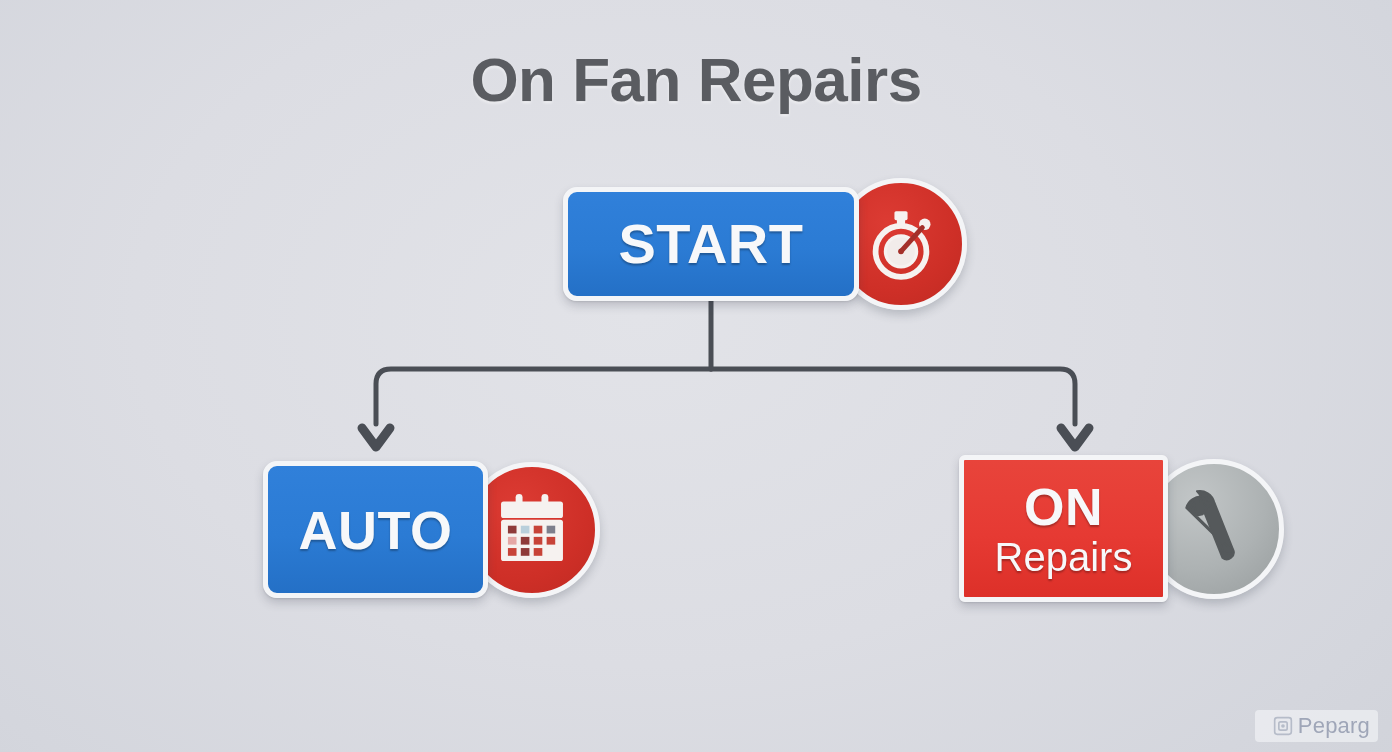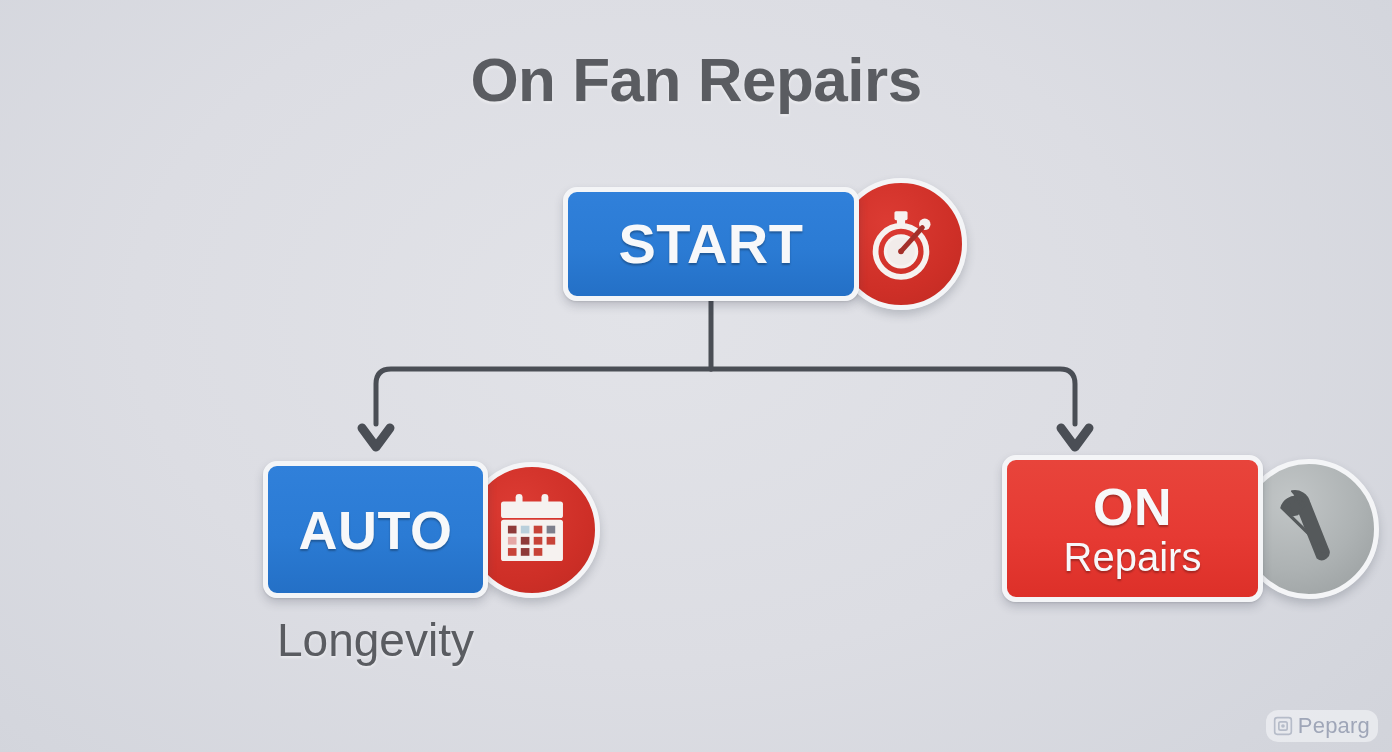--- a/index.html
+++ b/index.html
@@ -94,21 +94,21 @@
   #node-start .chip  { width:296px; height:114px; border-radius:14px; margin-right:-24px; }
   #node-start .chip-label { font-size:56px; }
   #node-start .badge { width:132px; height:132px; }
 
   #node-auto { left:263px; top:461px; }
   #node-auto .chip  { width:225px; height:137px; border-radius:14px; margin-right:-24px; }
   #node-auto .chip-label { font-size:54px; }
   #node-auto .badge { width:136px; height:136px; }
 
   #node-on { left:959px; top:455px; }
-  #node-on .chip  { width:261px; height:147px; border-radius:14px; margin-right:-24px;margin-left:43px; }
+  #node-on .chip  { width:209px; height:147px; border-radius:6px; margin-right:-24px; }
   #node-on .chip-label { font-size:52px; margin-bottom:4px; }
   #node-on .chip-sub   { font-size:40px; }
   #node-on .badge { width:140px; height:140px; }
 
   
   #caption-longevity {
     position:absolute;
     left:263px; top:613px;
     width:225px;
     text-align:center;
@@ -118,23 +118,23 @@
     white-space:nowrap;
   }
 
   
   #watermark {
     position:absolute;
     right:14px; bottom:10px;
     display:flex;
     align-items:center;
     gap:5px;
-    padding:3px 8px 3px 7px;
+    padding:3px 8px 3px 18px;
     background:rgba(248,249,251,.55);
-    border-radius:12px;
+    border-radius:4px;
   }
   #watermark .wm-text {
     font-size:22px;
     color:#9fa6b8;
     letter-spacing:0.2px;
   }
   #watermark .wm-icon { display:block; }
 </style>
 </head>
 <body>
@@ -208,21 +208,20 @@
 
         <circle cx="50" cy="59" r="21" fill="#f6f2f0"></circle>
         <circle cx="50" cy="59" r="17" fill="#f2ecea"></circle>
 
         <line x1="50" y1="59" x2="76" y2="30" stroke="#a4302a" stroke-width="6" stroke-linecap="round"></line>
         <circle cx="50" cy="59" r="3.4" fill="#a4302a"></circle>
       </svg>
     </div>
   </div>
 
-  <div id="caption-longevity">Longevity</div>
 
   <div class="node" id="node-on">
     <div class="chip red">
       <span class="chip-label">ON</span>
       <span class="chip-sub">Repairs</span>
     </div>
     <div class="badge gray">
 
       <svg width="88" height="88" viewBox="0 0 100 100">
         <g fill="#55595b" stroke="#55595b" stroke-width="2" stroke-linejoin="round">

